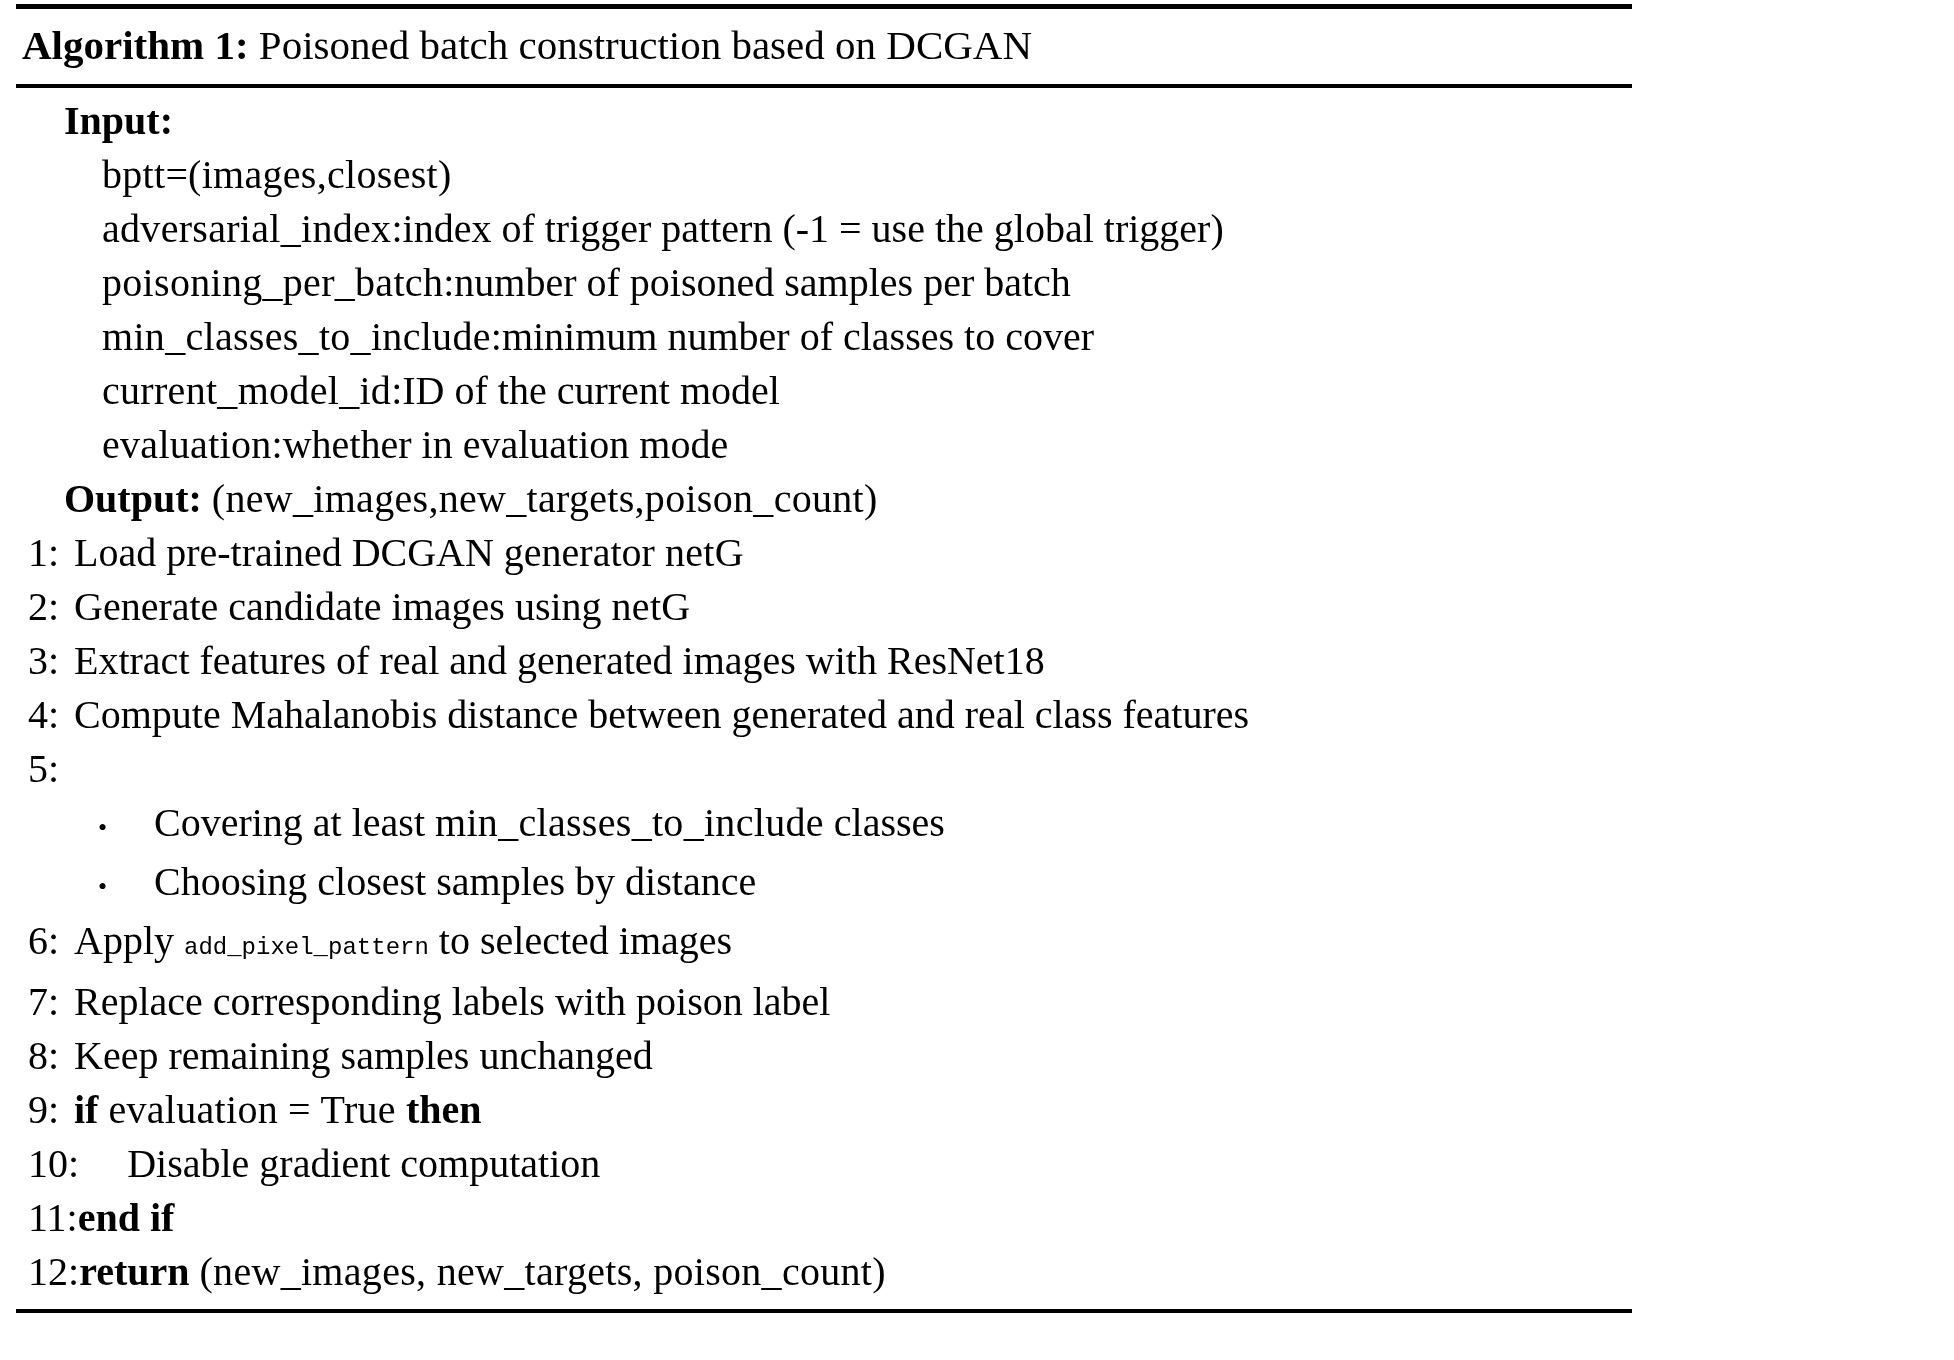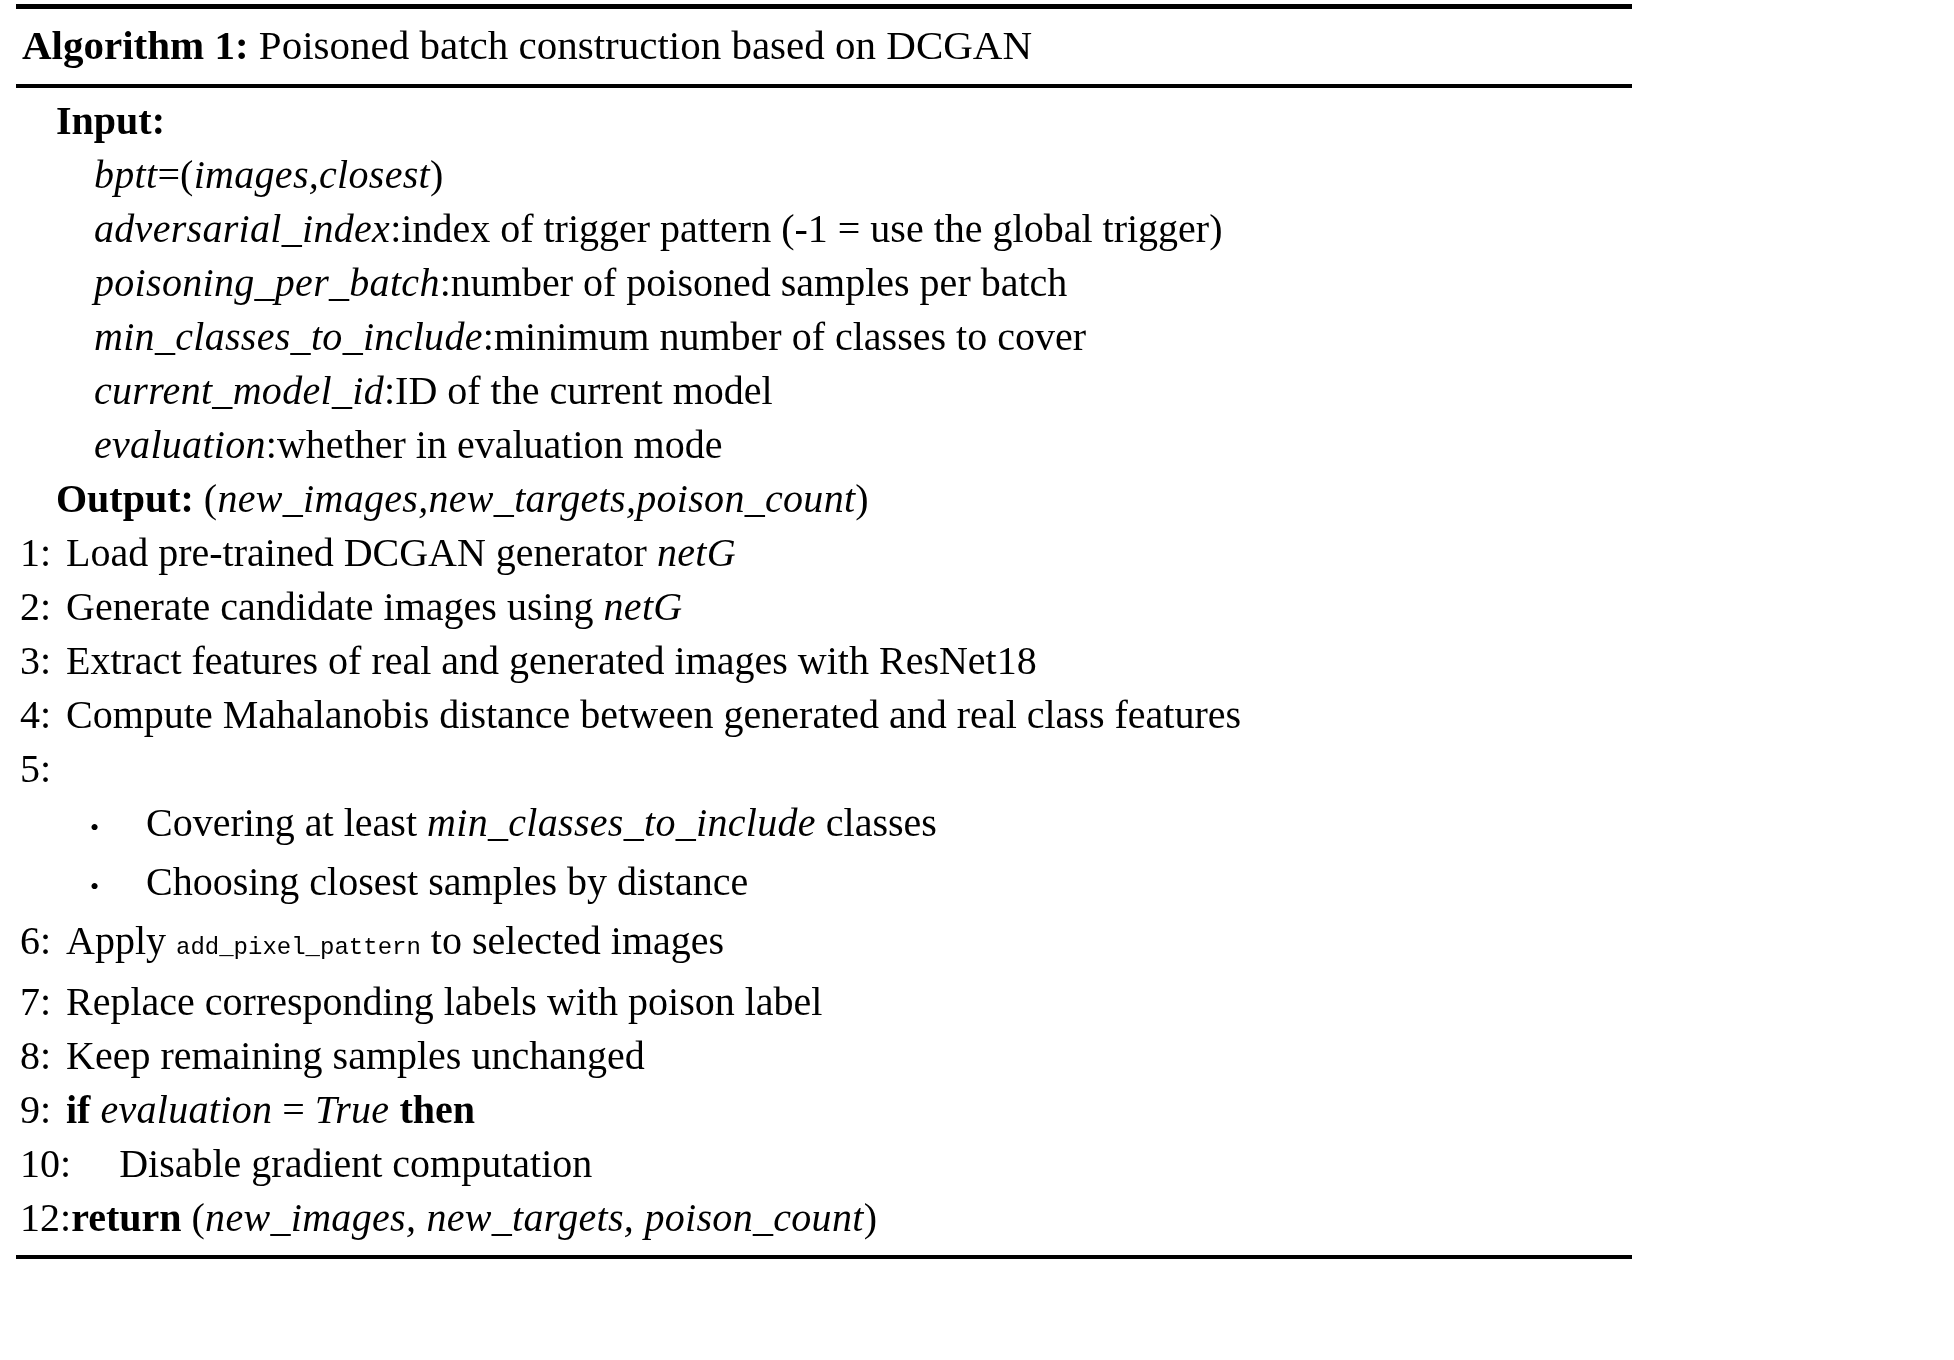--- a/index.html
+++ b/index.html
@@ -46,20 +46,21 @@
     padding-top: 6px;
     padding-bottom: 6px;
   }
 
   .line {
     font-size: 40px;
     line-height: 54px;
     white-space: nowrap;
     display: flex;
     align-items: baseline;
+    margin-left: 8px;
   }
 
   .io-head {
     font-weight: bold;
     padding-left: 40px;
   }
 
   .io-item {
     padding-left: 78px;
   }
@@ -87,21 +88,20 @@
     width: 56px;
     flex: 0 0 auto;
     font-size: 26px;
     line-height: 54px;
   }
 
   .indent-sub { padding-left: 48px; }
 
   
   .var {
-    font-style: italic;
     font-family: "Liberation Serif", "DejaVu Serif", serif;
     letter-spacing: 0.3px;
   }
   .kw { font-weight: bold; }
   .mono {
     font-family: "Liberation Mono", "DejaVu Sans Mono", monospace;
     font-size: 24px;
     letter-spacing: 0px;
   }
   .paren { font-style: normal; }
@@ -229,20 +229,24 @@
     <div class="line">
       <span class="num">9:</span>
         <span class="step-text"><span class="kw">if</span><span>&nbsp;</span><span class="var">evaluation</span><span> = </span><span class="var">True</span><span>&nbsp;</span><span class="kw">then</span></span>
     </div>
 
     <div class="line">
       <span class="num num-wide">10:</span>
         <span class="step-text indent-sub">Disable gradient computation</span>
     </div>
 
+    <div class="line">
+      <span class="num num-wide">11:</span>
+        <span class="step-text kw">end if</span>
+    </div>
 
     <div class="line">
       <span class="num num-wide">12:</span>
         <span class="step-text"><span class="kw">return</span><span>&nbsp;</span><span class="var paren">(</span><span class="var">new_images</span><span class="var">, </span><span class="var">new_targets</span><span class="var">, </span><span class="var">poison_count</span><span class="var paren">)</span></span>
     </div>
 
   </div>
 
   <div class="rule rule-bottom"></div>
 

